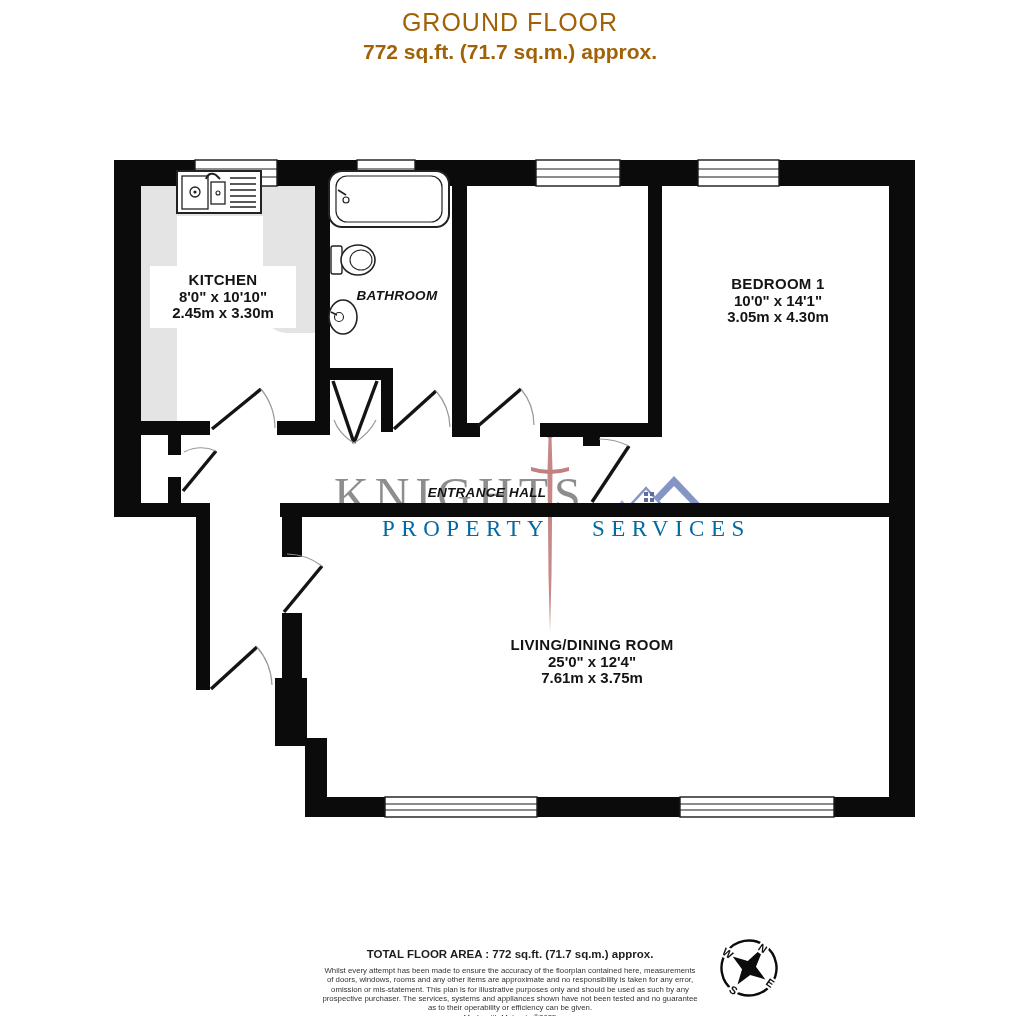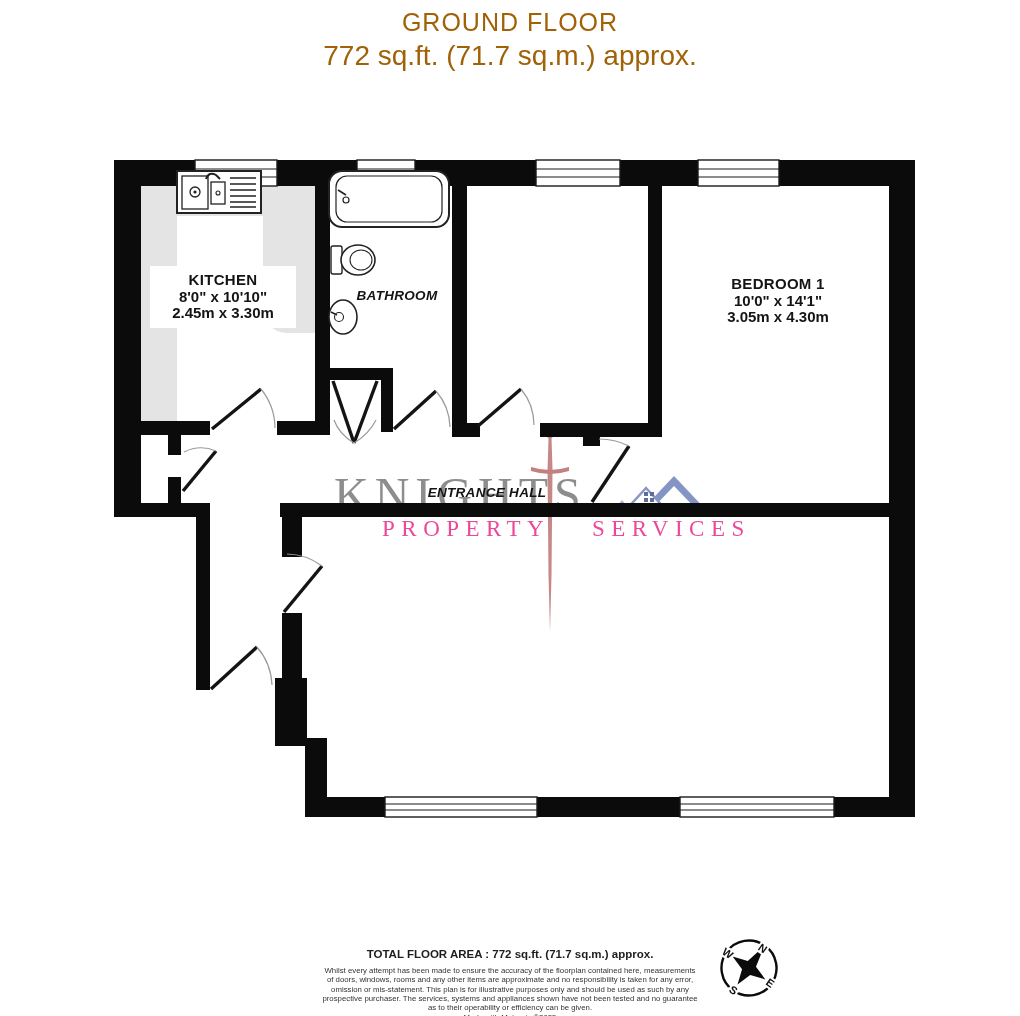--- a/index.html
+++ b/index.html
@@ -4,33 +4,33 @@
 <style>
   html,body{margin:0;padding:0;background:#ffffff;}
   .stage{position:relative;width:1020px;height:1016px;background:#fff;overflow:hidden;
          font-family:"Liberation Sans",sans-serif;}
   .layer{position:absolute;left:0;top:0;width:1020px;height:1016px;}
   .z1{z-index:1}.z3{z-index:3}.z4{z-index:4}
 
   .title-block{position:absolute;left:510px;top:8px;transform:translateX(-50%);
                text-align:center;color:#a16207;z-index:5;white-space:nowrap;}
   .title-line1{font-size:25px;font-weight:500;letter-spacing:1px;}
-  .title-line2{font-size:28px;font-weight:400;margin-top:3px;}
+  .title-line2{font-size:21px;font-weight:700;margin-top:3px;}
 
   .room-label{position:absolute;transform:translateX(-50%);text-align:center;
               font-weight:bold;color:#141414;font-size:15px;line-height:16.5px;
               white-space:nowrap;z-index:5;}
   .room-label .rname{letter-spacing:0.3px;text-align:center;}
   .small-label{font-size:13.5px;font-style:italic;}
 
   .wm-brand{position:absolute;left:334px;top:471px;font-family:"Liberation Serif",serif;
             font-size:48px;line-height:1;color:#8d8d8d;letter-spacing:6px;z-index:2;
             font-weight:400;white-space:nowrap;}
   .wm-word{position:absolute;top:517px;font-family:"Liberation Serif",serif;
-           font-size:23px;line-height:1;color:#ec4899;letter-spacing:6.5px;z-index:2;
+           font-size:23px;line-height:1;color:#0369a1;letter-spacing:6.5px;z-index:2;
            white-space:nowrap;}
   .wm-property{left:382px;}
   .wm-services{left:592px;text-align:center;}
 
   .footer{position:absolute;left:510px;top:948px;transform:translateX(-50%);
           width:480px;text-align:center;color:#1d1d1d;z-index:5;}
   .footer-total{font-size:11.5px;font-weight:bold;margin-bottom:6px;}
   .footer-line{font-size:7.8px;line-height:9.3px;color:#333;}
   .footer-credit{font-size:7.8px;line-height:10px;color:#333;margin-top:1px;}
 
@@ -248,20 +248,25 @@
   <div class="room-label" style="left:778px;top:276px;">
     <div class="rname">BEDROOM 1</div>
     <div>10'0" x 14'1"</div>
     <div>3.05m x 4.30m</div>
   </div>
 
   <div class="room-label small-label" style="left:459px;top:485px;margin-left:28px;">
     <div class="rname">ENTRANCE HALL</div>
   </div>
 
+  <div class="room-label" style="left:592px;top:637px;">
+    <div class="rname">LIVING/DINING ROOM</div>
+    <div>25'0" x 12'4"</div>
+    <div>7.61m x 3.75m</div>
+  </div>
 
   <div class="footer">
     <div class="footer-total">TOTAL FLOOR AREA : 772 sq.ft. (71.7 sq.m.) approx.</div>
     <div class="footer-line">Whilst every attempt has been made to ensure the accuracy of the floorplan contained here, measurements</div>
     <div class="footer-line">of doors, windows, rooms and any other items are approximate and no responsibility is taken for any error,</div>
     <div class="footer-line">omission or mis-statement. This plan is for illustrative purposes only and should be used as such by any</div>
     <div class="footer-line">prospective purchaser. The services, systems and appliances shown have not been tested and no guarantee</div>
     <div class="footer-line">as to their operability or efficiency can be given.</div>
     <div class="footer-credit">Made with Metropix ©2025</div>
   </div>

